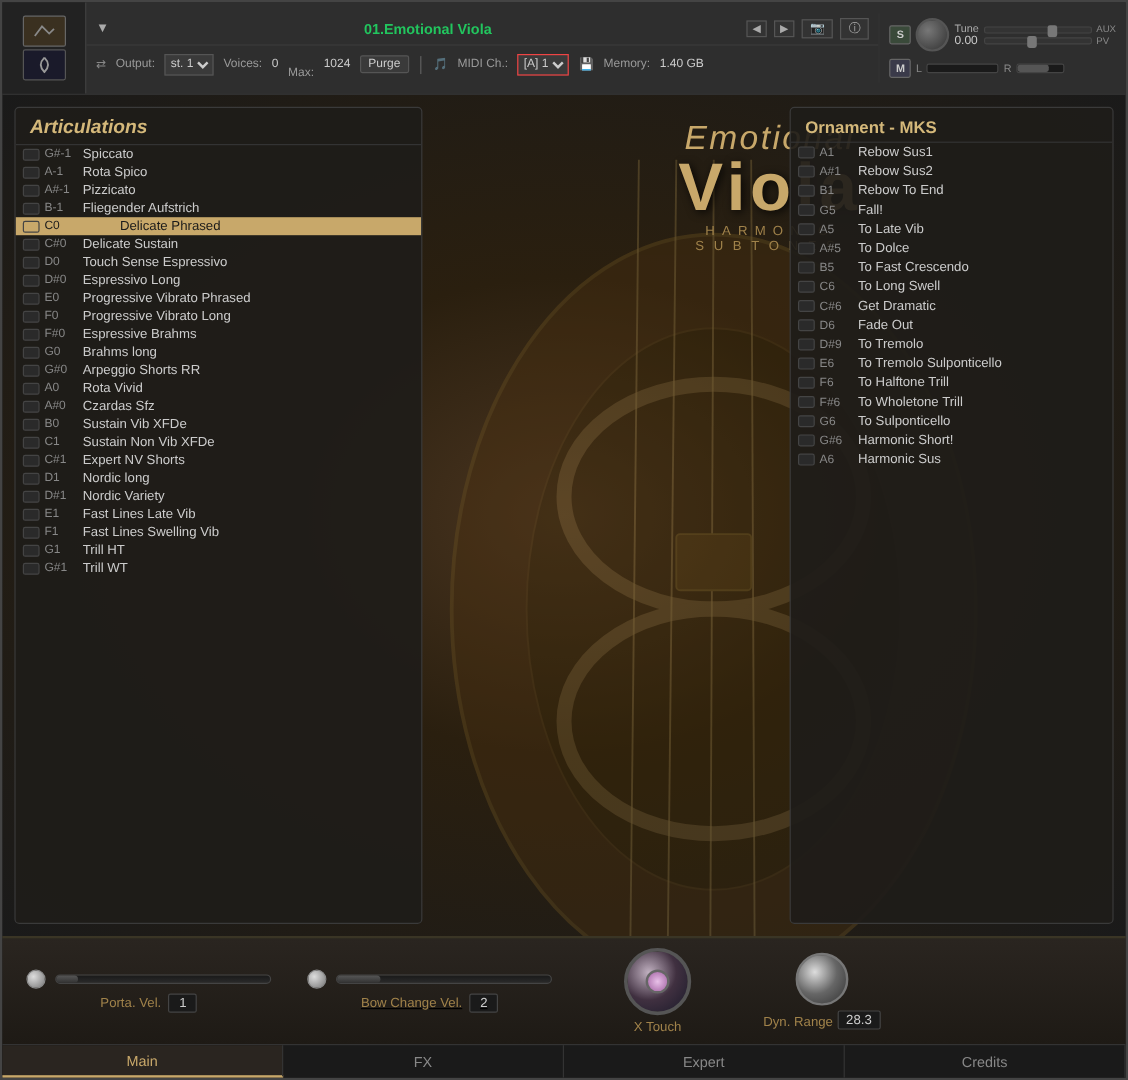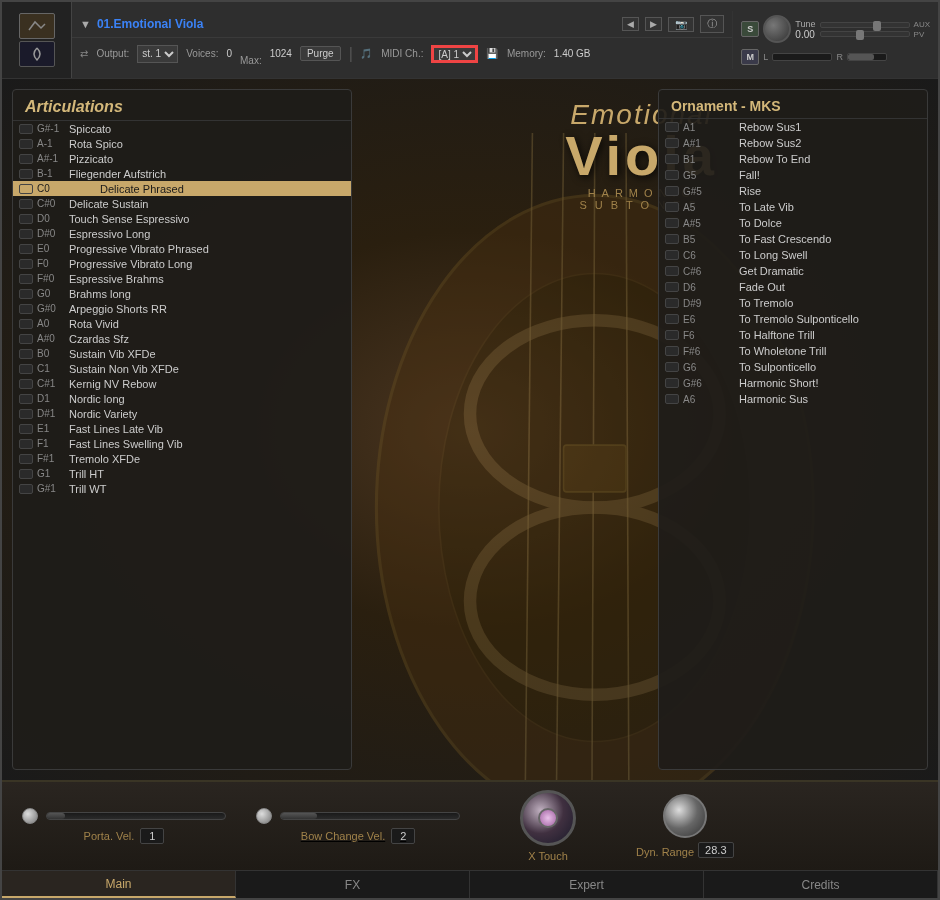--- a/index.html
+++ b/index.html
@@ -163,21 +163,20 @@
     .orn-note {
       color: #888;
       font-size: 10px;
       width: 32px;
       flex-shrink: 0;
     }
     .orn-name {
       color: #ccc;
       font-size: 11px;
       flex: 1;
-      margin-left: 24px;
     }
 
     
     .bottom-controls {
       background: linear-gradient(180deg, #2a2520 0%, #1e1a15 100%);
       border-top: 2px solid #3a3525;
       height: 90px;
       display: flex;
       align-items: center;
       padding: 0 20px;
@@ -348,42 +347,42 @@
             <path d="M10 2 Q4 8 10 14 Q16 8 10 2" stroke="#999" stroke-width="1.5" fill="none"></path>
           </svg>
         </div>
       </div>
     </div>
 
     <div class="header-content">
 
       <div class="top-row-inner">
         <span style="color:#aaa;font-size:11px;">▼</span>
-        <span style="color:#3b82f6;font-size:12px;font-weight:bold;flex:1;">01.Emotional Viola</span>
+        <span style="color:#22c55e;font-size:12px;font-weight:bold;flex:1;text-align:center;">01.Emotional Viola</span>
         <button style="background:#333;border:1px solid #555;color:#aaa;font-size:9px;cursor:pointer;padding:1px 4px;">◀</button>
         <button style="background:#333;border:1px solid #555;color:#aaa;font-size:9px;cursor:pointer;padding:1px 4px;">▶</button>
         <button style="background:#333;border:1px solid #555;color:#aaa;font-size:10px;cursor:pointer;padding:1px 6px;">📷</button>
         <button style="background:#333;border:1px solid #555;color:#aaa;font-size:10px;cursor:pointer;padding:1px 6px;">ⓘ</button>
       </div>
 
       <div class="second-row-inner">
         <span style="color:#888;font-size:10px;">⇄</span>
         <span style="color:#999;font-size:10px;">Output:</span>
         <select style="background:#3a3a3a;border:1px solid #555;color:#ccc;font-size:10px;height:18px;">
           <option>st. 1</option>
         </select>
         <span style="color:#999;font-size:10px;">Voices:</span>
         <span style="color:#ccc;font-size:10px;">0</span>
         <span style="color:#999;font-size:10px;margin-top:14px;">Max:</span>
         <span style="color:#ccc;font-size:10px;">1024</span>
         <button style="background:#3a3a3a;border:1px solid #555;color:#ccc;font-size:10px;cursor:pointer;padding:1px 6px;border-radius:2px;">Purge</button>
         <span style="color:#555;">|</span>
         <span style="color:#888;font-size:10px;">🎵</span>
         <span style="color:#999;font-size:10px;">MIDI Ch.:</span>
-        <select style="background:#3a3a3a;border:3px solid #ef4444;color:#ccc;font-size:10px;height:18px;">
+        <select style="background:#3a3a3a;border:1px solid #ef4444;color:#ccc;font-size:10px;height:18px;">
           <option>[A] 1</option>
         </select>
         <span style="color:#888;font-size:10px;">💾</span>
         <span style="color:#999;font-size:10px;">Memory:</span>
         <span style="color:#ccc;font-size:10px;">1.40 GB</span>
       </div>
     </div>
 
     <div class="right-side-controls">
       <div style="display:flex;align-items:center;gap:4px;">
@@ -528,46 +527,41 @@
       <span class="artic-name">Sustain Vib XFDe</span>
     </div>
           <div class="artic-row">
       <div class="led-box"></div>
       <span class="artic-note">C1</span>
       <span class="artic-name">Sustain Non Vib XFDe</span>
     </div>
           <div class="artic-row">
       <div class="led-box"></div>
       <span class="artic-note">C#1</span>
-      <span class="artic-name">Kernig NV Rebow</span>
+      <span class="artic-name">Expert NV Shorts</span>
     </div>
           <div class="artic-row">
       <div class="led-box"></div>
       <span class="artic-note">D1</span>
       <span class="artic-name">Nordic long</span>
     </div>
           <div class="artic-row">
       <div class="led-box"></div>
       <span class="artic-note">D#1</span>
       <span class="artic-name">Nordic Variety</span>
     </div>
           <div class="artic-row">
       <div class="led-box"></div>
       <span class="artic-note">E1</span>
       <span class="artic-name">Fast Lines Late Vib</span>
     </div>
           <div class="artic-row">
       <div class="led-box"></div>
       <span class="artic-note">F1</span>
       <span class="artic-name">Fast Lines Swelling Vib</span>
-    </div>
-          <div class="artic-row">
-      <div class="led-box"></div>
-      <span class="artic-note">F#1</span>
-      <span class="artic-name">Tremolo XFDe</span>
     </div>
           <div class="artic-row">
       <div class="led-box"></div>
       <span class="artic-note">G1</span>
       <span class="artic-name">Trill HT</span>
     </div>
           <div class="artic-row">
       <div class="led-box"></div>
       <span class="artic-note">G#1</span>
       <span class="artic-name">Trill WT</span>
@@ -590,25 +584,20 @@
     </div>
           <div class="ornament-row">
       <div class="led-box" style="margin-right:4px;"></div>
       <span class="orn-note">B1</span>
       <span class="orn-name">Rebow To End</span>
     </div>
           <div class="ornament-row">
       <div class="led-box" style="margin-right:4px;"></div>
       <span class="orn-note">G5</span>
       <span class="orn-name">Fall!</span>
-    </div>
-          <div class="ornament-row">
-      <div class="led-box" style="margin-right:4px;"></div>
-      <span class="orn-note">G#5</span>
-      <span class="orn-name">Rise</span>
     </div>
           <div class="ornament-row">
       <div class="led-box" style="margin-right:4px;"></div>
       <span class="orn-note">A5</span>
       <span class="orn-name">To Late Vib</span>
     </div>
           <div class="ornament-row">
       <div class="led-box" style="margin-right:4px;"></div>
       <span class="orn-note">A#5</span>
       <span class="orn-name">To Dolce</span>

